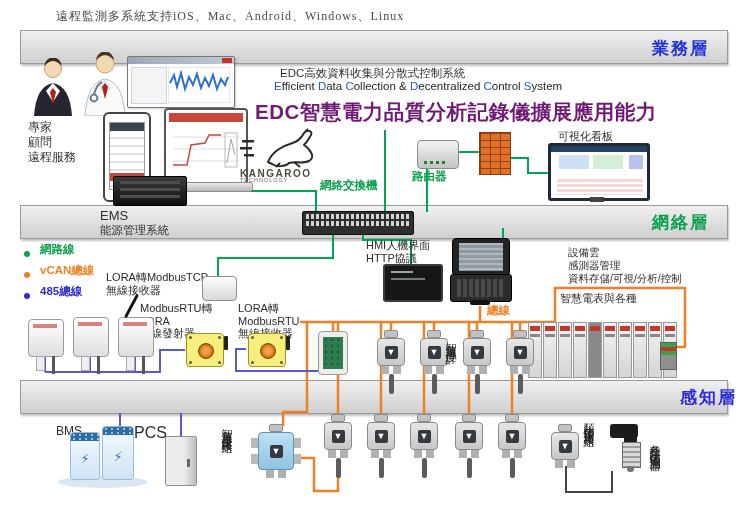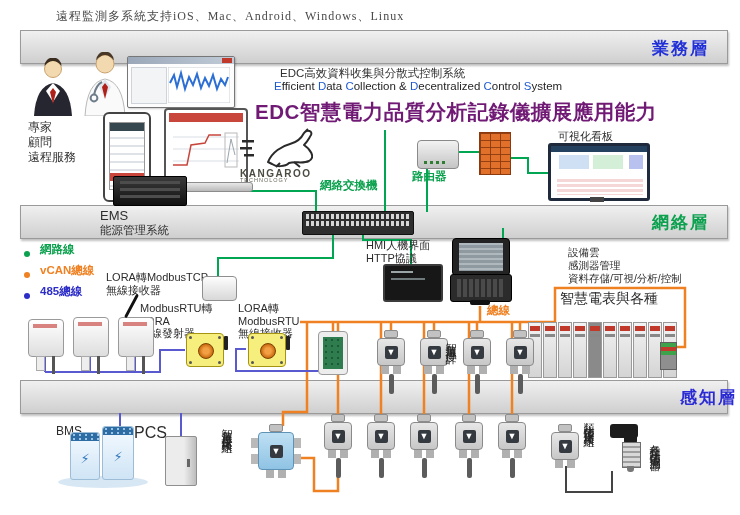--- a/index.html
+++ b/index.html
@@ -349,21 +349,21 @@
     </div>
   <div class="abs" style="left:470px;top:300px;width:20px;height:5px;background:#111;border-radius:2px;"></div>
   <div class="abs lbl-orange" style="left:487px;top:303px;">總線</div>
 
   <div class="abs" style="left:568px;top:246px;font-size:10.5px;line-height:13px;color:#2c2c2c;">
     <div>設備雲</div>
     <div>感測器管理</div>
     <div>資料存儲/可視/分析/控制</div>
   </div>
 
-  <div class="abs ctr" style="left:560px;top:292px;width:122px;font-size:14px;line-height:13px;color:#2c2c2c;">
+  <div class="abs ctr" style="left:560px;top:292px;width:122px;font-size:11px;line-height:13px;color:#2c2c2c;">
     <div>智慧電表與各種</div>
   </div>
   <div class="din-row" style="left:528px;top:322px;">
     <i class="din"></i>
       <i class="din"></i>
       <i class="din"></i>
       <i class="din"></i>
       <i class="din dark"></i>
     <i class="din"></i>
       <i class="din"></i>

